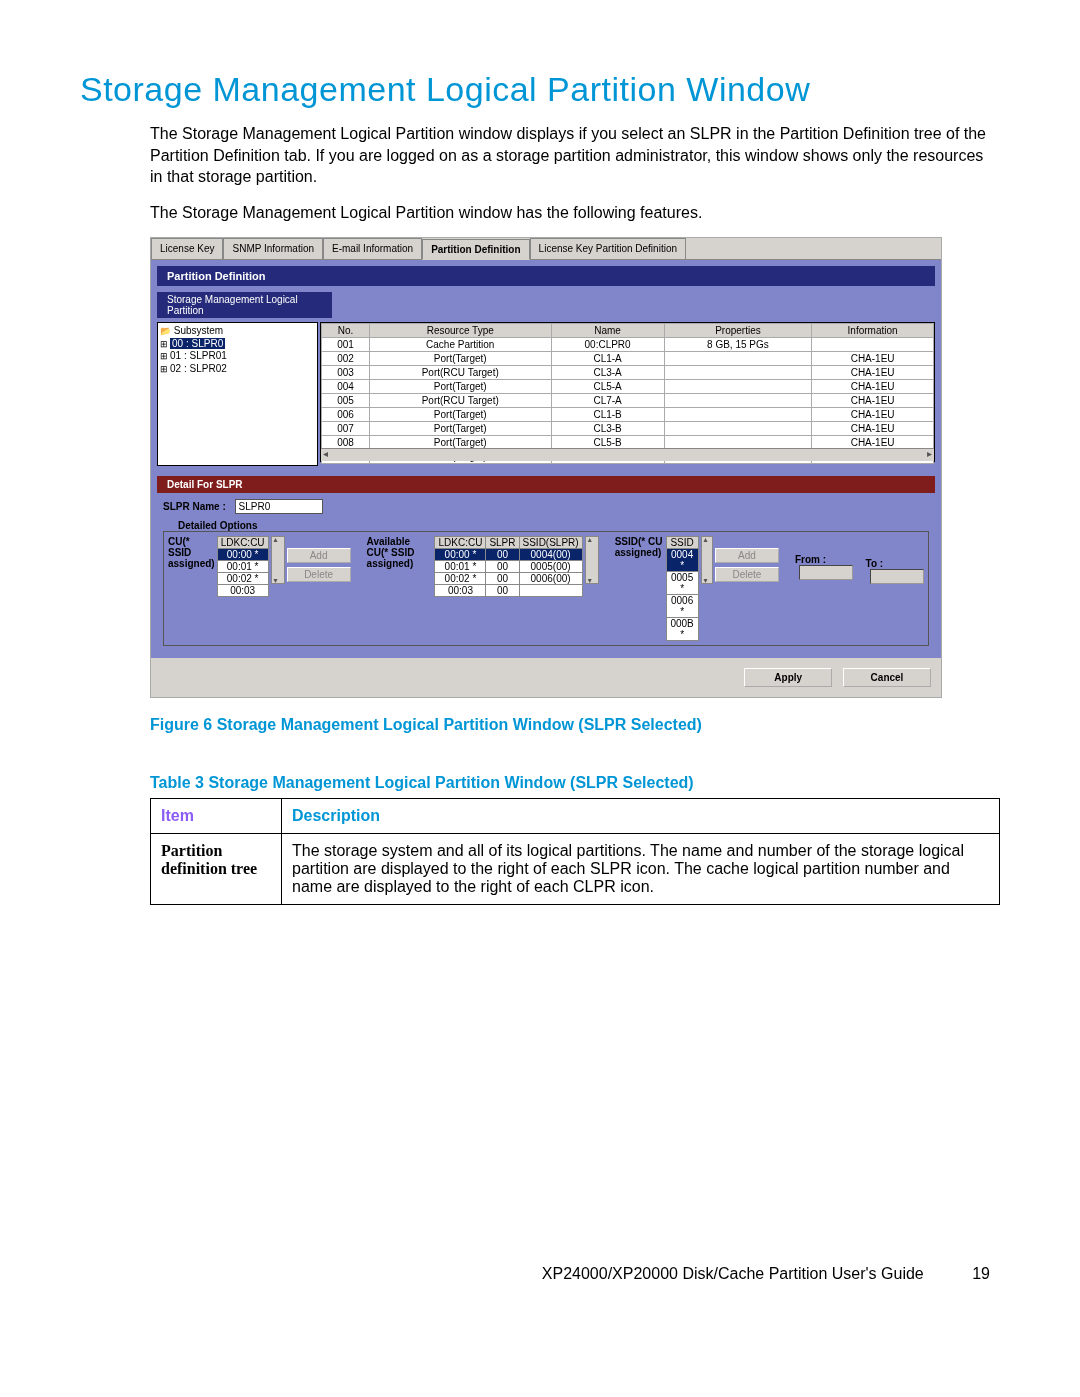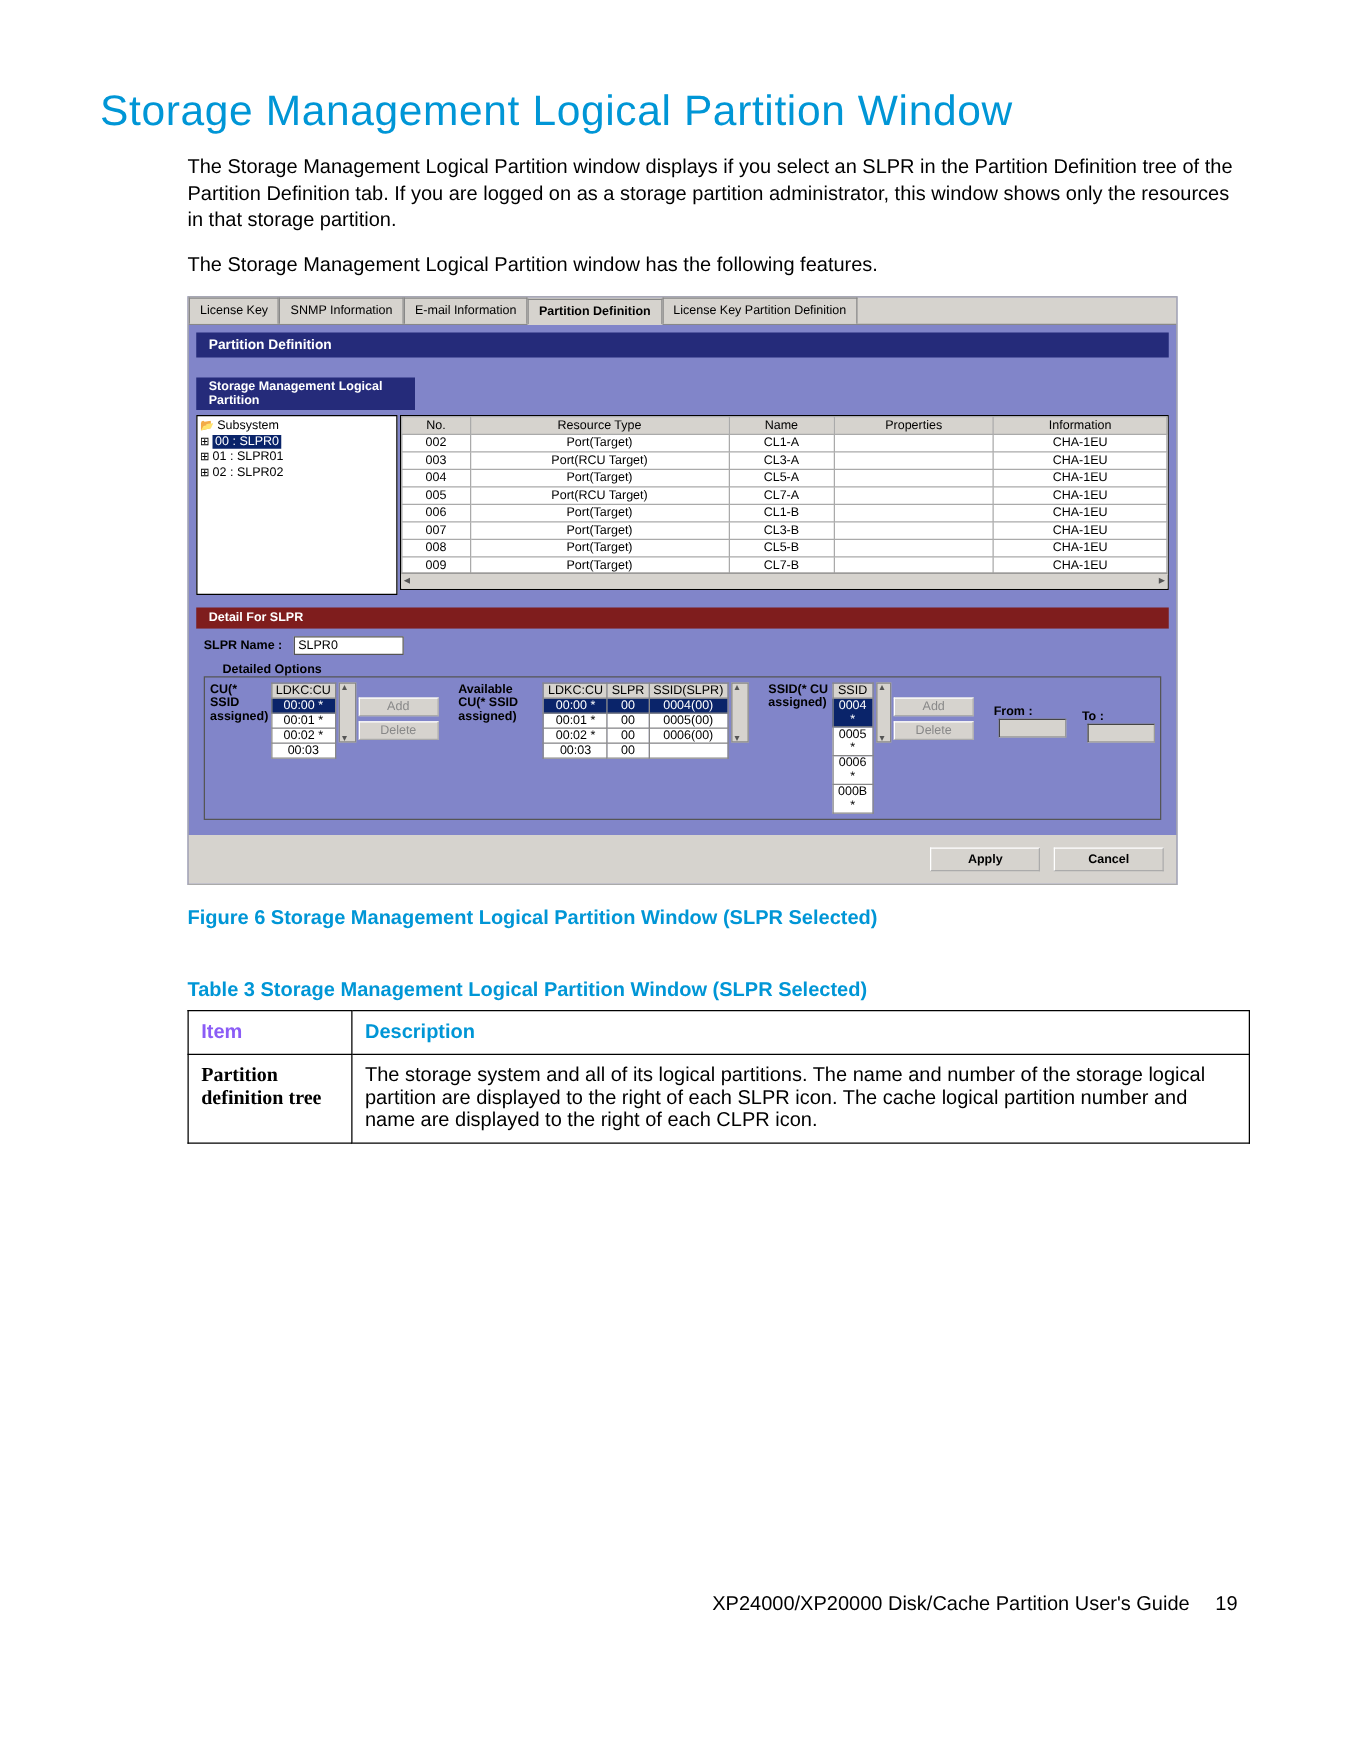--- a/index.html
+++ b/index.html
@@ -61,24 +61,24 @@
   .ss-panel-title {
     background: #252b7a;
     color: #fff;
     font-weight: 700;
     padding: 4px 10px;
     font-size: 11px;
   }
   .ss-panel-sub {
     background: #252b7a;
     color: #fff;
-    font-weight: 700;
+    font-weight: 400;
     padding: 2px 10px;
     font-size: 10px;
-    margin-top: 16px;
+    margin-top: 6px;
     display: inline-block;
     width: 155px;
   }
   .ss-upper {
     display: flex;
     gap: 0;
     background: #8185c9;
     padding: 4px 0 6px 0;
   }
   .ss-tree {
@@ -228,21 +228,21 @@
   .desc-table th.item-col { width: 110px; color: #8b5cf6; }
   .desc-table th.desc-col { color: #0096d6; }
   .desc-table td.item-val { font-weight: 700; font-family: Liberation Serif, serif; }
   
   .footer {
     margin-top: 360px;
     text-align: right;
     padding-right: 10px;
     font-size: 16px;
   }
-  .footer .pg { display: inline-block; margin-left: 16px; text-align: right; }
+  .footer .pg { display: inline-block; margin-left: 44px; text-align: right; }
 </style>
 </head>
 <body>
 
 <div class="page">
   <h1 class="page-title">Storage Management Logical Partition Window</h1>
   <p class="intro">The Storage Management Logical Partition window displays if you select an SLPR in the Partition Definition tree of the Partition Definition tab. If you are logged on as a storage partition administrator, this window shows only the resources in that storage partition.</p>
   <p class="intro2 intro">The Storage Management Logical Partition window has the following features.</p>
 
   <div class="screenshot-wrap">
@@ -269,20 +269,27 @@
             <thead>
               <tr>
                 <th>No.</th>
                 <th>Resource Type</th>
                 <th>Name</th>
                 <th>Properties</th>
                 <th>Information</th>
               </tr>
             </thead>
             <tbody id="res-tbody">
+                <tr>
+                  <td>001</td>
+                  <td>Cache Partition</td>
+                  <td>00:CLPR0</td>
+                  <td>8 GB,   15 PGs</td>
+                  <td></td>
+                </tr>
                 <tr>
                   <td>002</td>
                   <td>Port(Target)</td>
                   <td>CL1-A</td>
                   <td></td>
                   <td>CHA-1EU</td>
                 </tr>
                 <tr>
                   <td>003</td>
                   <td>Port(RCU Target)</td>

